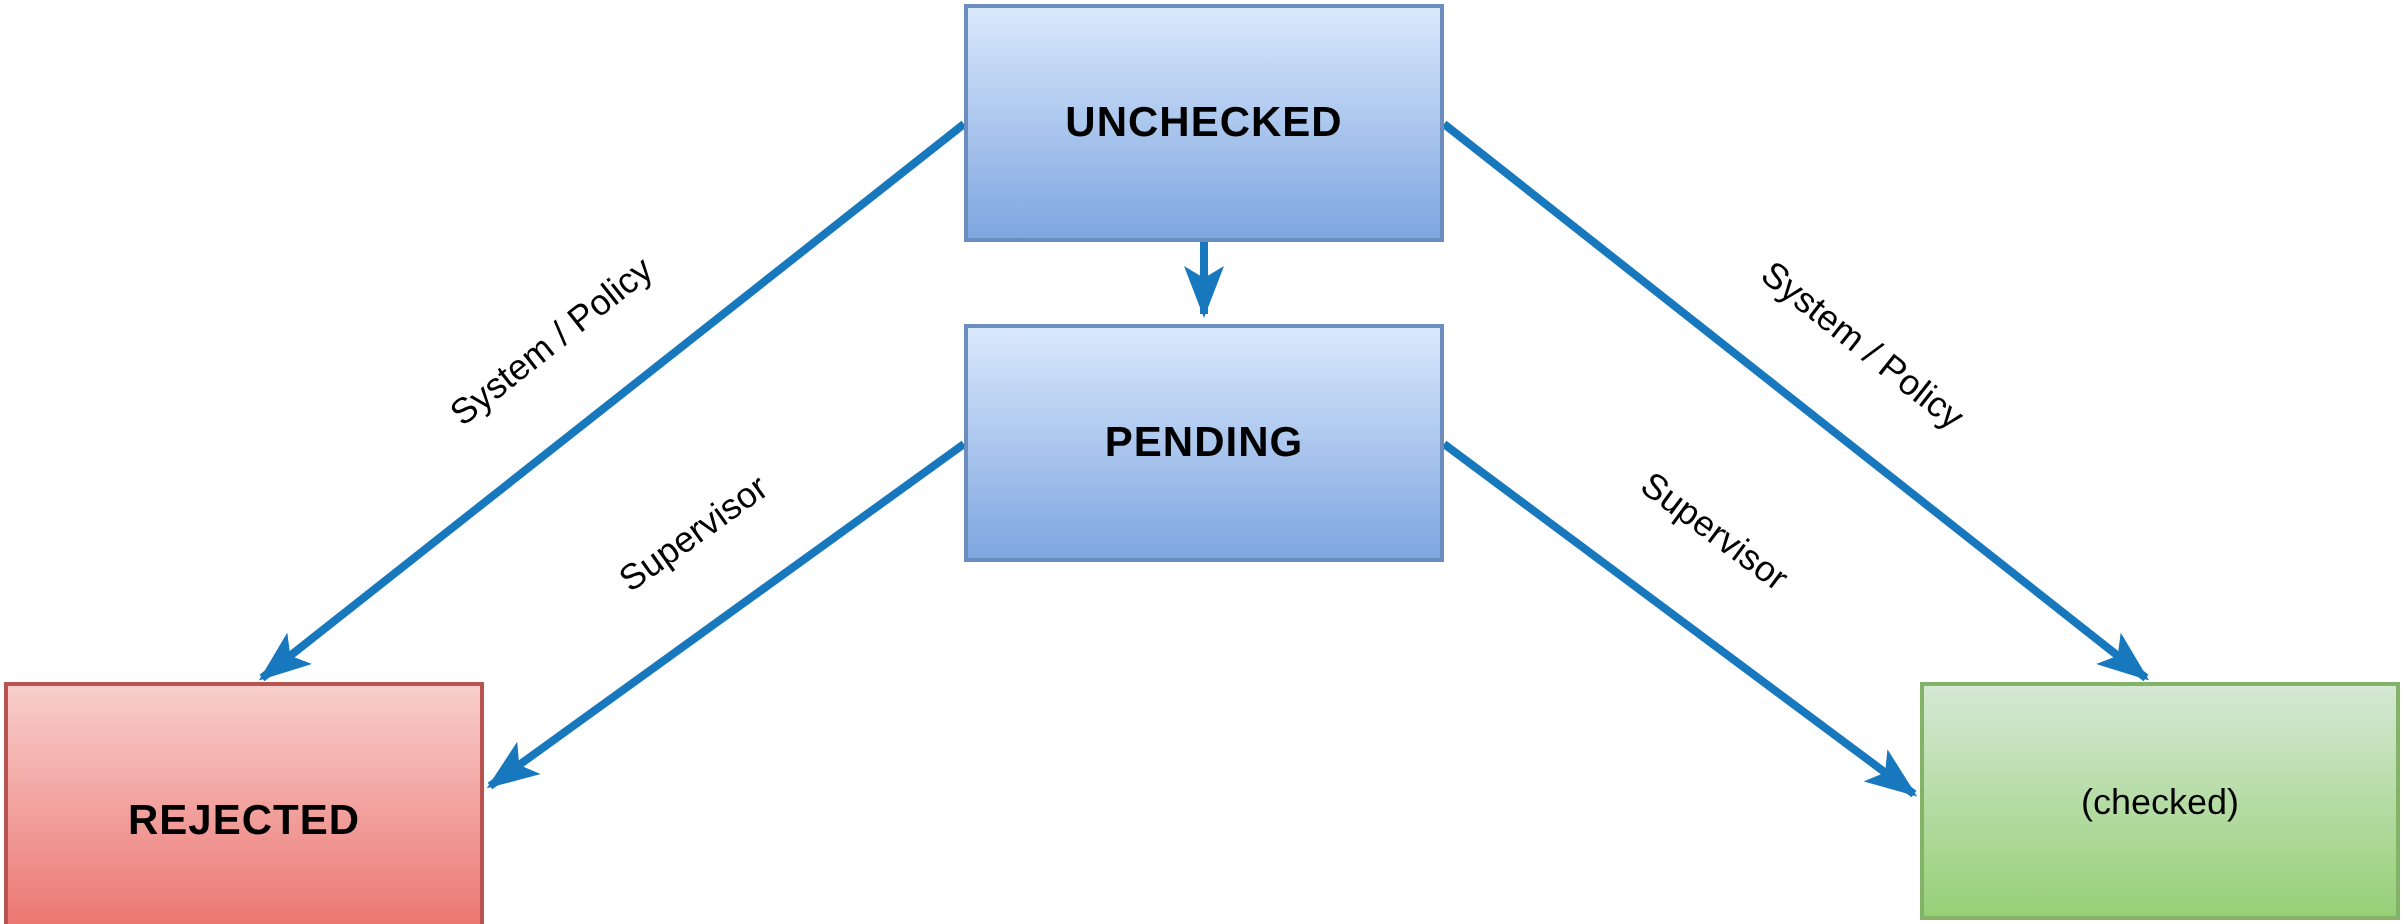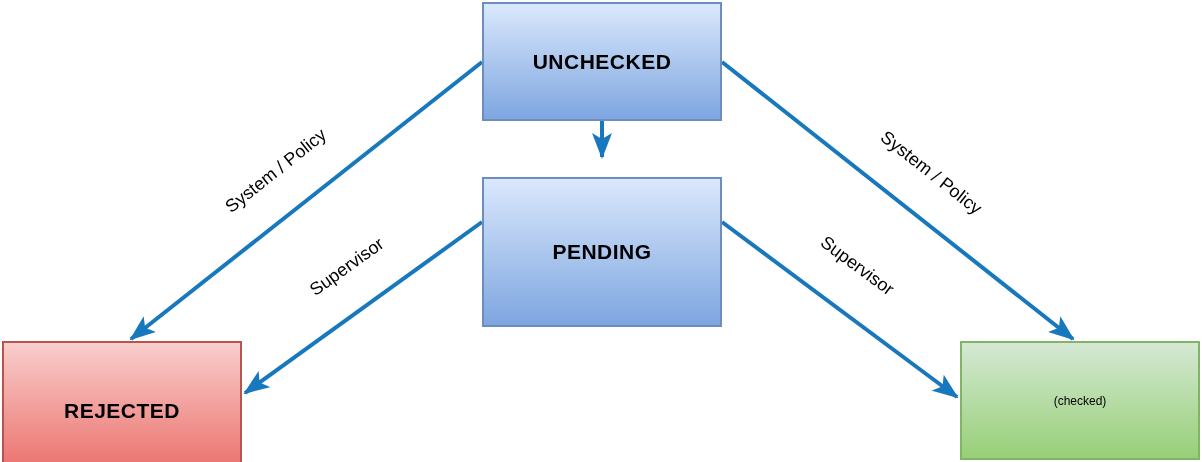--- a/index.html
+++ b/index.html
@@ -6,26 +6,26 @@
   body{
     width:1202px;height:462px;position:relative;background:#ffffff;
     font-family:"Liberation Sans",sans-serif;overflow:hidden;
   }
   .canvas{position:absolute;left:0;top:0;width:1202px;height:462px}
   .node{
     position:absolute;display:flex;flex-direction:column;align-items:center;
     justify-content:center;box-sizing:border-box;border:2px solid;text-align:right;
   }
   .node .label{font-weight:bold;font-size:21px;color:#000;letter-spacing:.5px}
-  .node .sublabel{font-size:12px;color:#000;margin-top:1px}
+  .node .sublabel{font-size:18px;color:#000;margin-top:1px}
   .node-blue{background:linear-gradient(#dae8fc,#7ea6e0);border-color:#6c8ebf}
   .node-red{background:linear-gradient(#f8cecc,#ea6b66);border-color:#b85450}
   .node-green{background:linear-gradient(#d5e8d4,#97d077);border-color:#82b366}
   #node-unchecked{left:482px;top:2px;width:240px;height:119px}
-  #node-pending{left:482px;top:177px;width:240px;height:150px}
+  #node-pending{left:482px;top:162px;width:240px;height:119px}
   #node-rejected{left:2px;top:341px;width:240px;height:140px}
   #node-accepted{left:960px;top:341px;width:240px;height:119px}
   svg.edges{position:absolute;left:0;top:0;width:1202px;height:462px}
   .edge-label{
     position:absolute;font-size:18px;color:#000;white-space:nowrap;
     transform-origin:center center;
   }
   #label-syspolicy-left {left:276px;top:171px;transform:translate(-50%,-50%) rotate(-38.5deg)}
   #label-syspolicy-right{left:931px;top:173px;transform:translate(-50%,-50%) rotate(38.3deg)}
   #label-supervisor-left {left:347px;top:267px;transform:translate(-50%,-50%) rotate(-35.5deg)}

